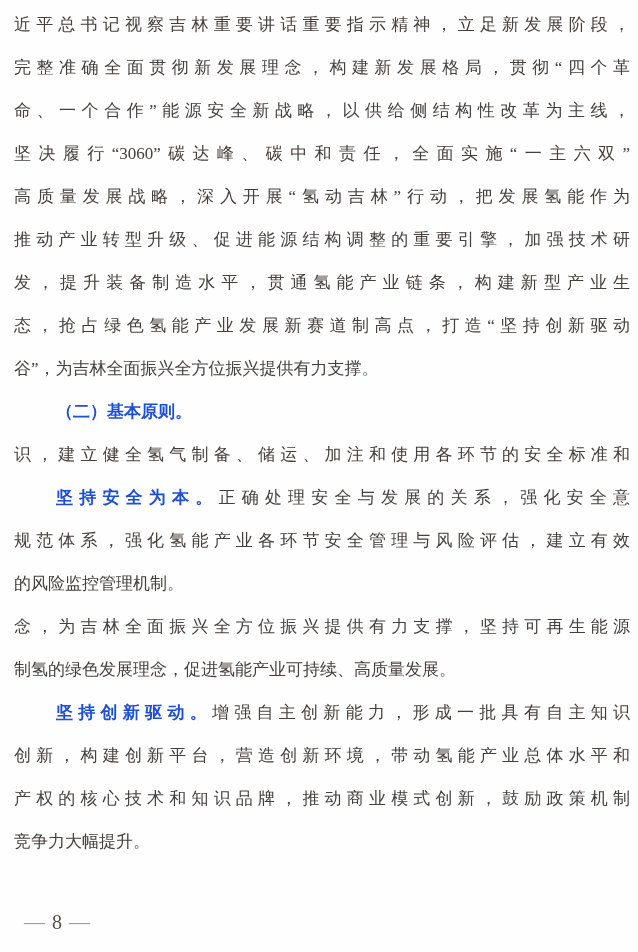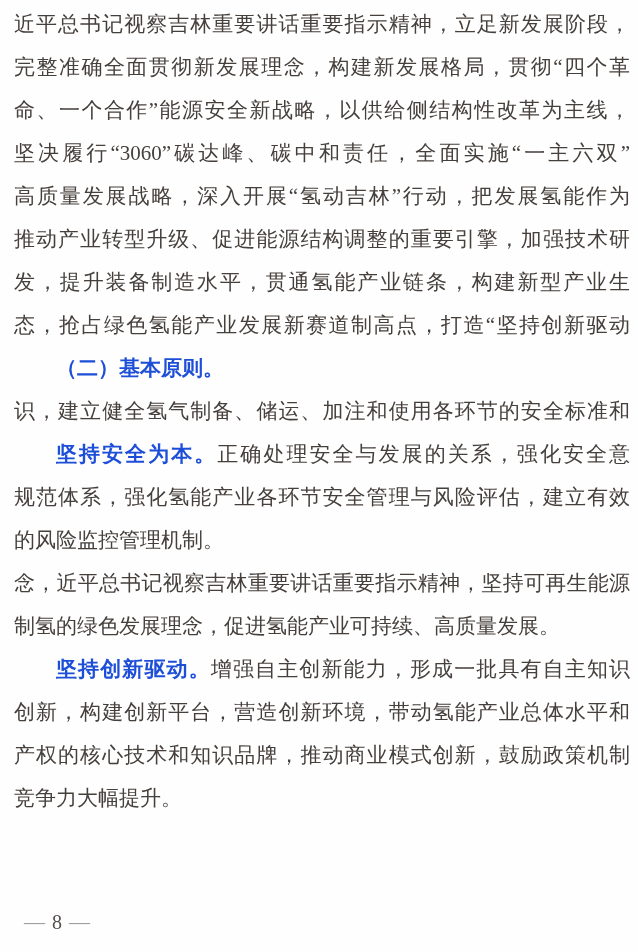--- a/index.html
+++ b/index.html
@@ -16,21 +16,21 @@
     font-family: "Liberation Serif", "DejaVu Serif", serif;
     color: #46403d;
   }
   .doc-body {
     position: absolute;
     left: 14px;
     top: 3px;
     width: 616px;
   }
   .line {
-    font-size: 21px;
+    font-size: 17px;
     line-height: 43px;
     height: 43px;
     overflow: hidden;
     text-align: justify;
     text-align-last: justify;
     text-justify: inter-character;
   }
   .line.last {
     text-align-last: left;
   }
@@ -69,26 +69,27 @@
 <div class="page">
   <div class="doc-body" id="doc-body">
       <div class="line"><span class="seg">近平总书记视察吉林重要讲话重要指示精神，立足新发展阶段，</span></div>
       <div class="line"><span class="seg">完整准确全面贯彻新发展理念，构建新发展格局，贯彻“四个革</span></div>
       <div class="line"><span class="seg">命、一个合作”能源安全新战略，以供给侧结构性改革为主线，</span></div>
       <div class="line"><span class="seg">坚决履行“3060”碳达峰、碳中和责任，全面实施“一主六双”</span></div>
       <div class="line"><span class="seg">高质量发展战略，深入开展“氢动吉林”行动，把发展氢能作为</span></div>
       <div class="line"><span class="seg">推动产业转型升级、促进能源结构调整的重要引擎，加强技术研</span></div>
       <div class="line"><span class="seg">发，提升装备制造水平，贯通氢能产业链条，构建新型产业生</span></div>
       <div class="line"><span class="seg">态，抢占绿色氢能产业发展新赛道制高点，打造“坚持创新驱动</span></div>
+      <div class="line last"><span class="seg">谷”，为吉林全面振兴全方位振兴提供有力支撑。</span></div>
       <div class="line indent last"><span class="seg bold">（二）基本原则。</span></div>
       <div class="line"><span class="seg">识，建立健全氢气制备、储运、加注和使用各环节的安全标准和</span></div>
       <div class="line indent"><span class="seg bold">坚持安全为本。</span><span class="seg">正确处理安全与发展的关系，强化安全意</span></div>
       <div class="line"><span class="seg">规范体系，强化氢能产业各环节安全管理与风险评估，建立有效</span></div>
       <div class="line last"><span class="seg">的风险监控管理机制。</span></div>
-      <div class="line"><span class="seg">念，近平总书记视察吉林重要讲话重要指示精神，坚持可再生能源</span></div>
+      <div class="line"><span class="seg">念，为吉林全面振兴全方位振兴提供有力支撑，坚持可再生能源</span></div>
       <div class="line last"><span class="seg">制氢的绿色发展理念，促进氢能产业可持续、高质量发展。</span></div>
       <div class="line indent"><span class="seg bold">坚持创新驱动。</span><span class="seg">增强自主创新能力，形成一批具有自主知识</span></div>
       <div class="line"><span class="seg">创新，构建创新平台，营造创新环境，带动氢能产业总体水平和</span></div>
       <div class="line"><span class="seg">产权的核心技术和知识品牌，推动商业模式创新，鼓励政策机制</span></div>
       <div class="line last"><span class="seg">竞争力大幅提升。</span></div>
     </div>
   <div class="page-footer">
     <span class="dash">—</span>
     <span class="pnum">8</span>
     <span class="dash">—</span>

